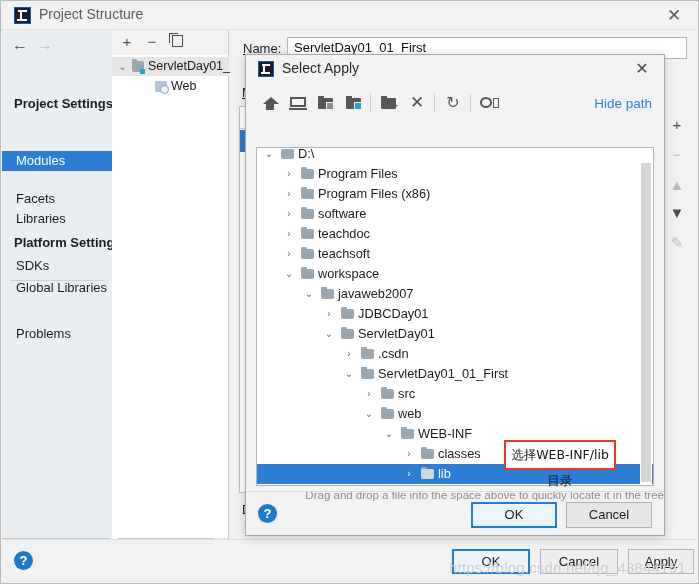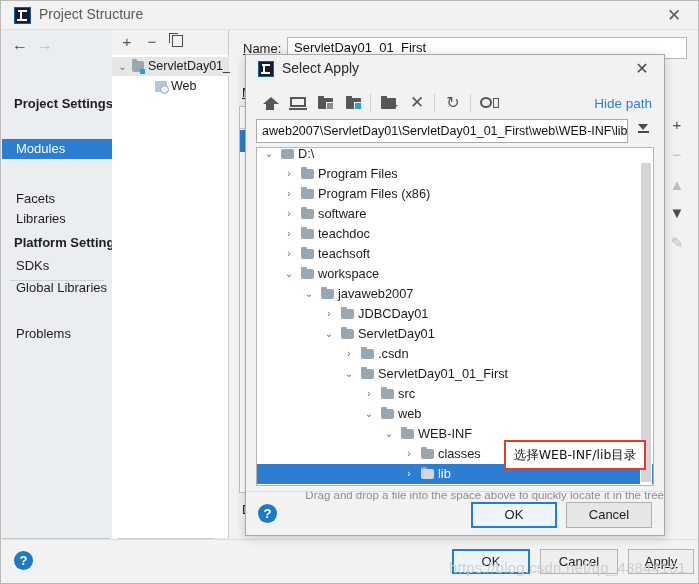--- a/index.html
+++ b/index.html
@@ -20,21 +20,21 @@
   #ps-titlebar .ij-logo .bar3{position:absolute;left:2px;top:11px;width:10px;height:2px;background:#fff;}
   #ps-title{position:absolute;left:38px;top:5px;font-size:14px;color:#5a5a5a;}
   #ps-close{position:absolute;right:14px;top:5px;width:20px;height:20px;color:#5d5d5d;font-size:17px;line-height:19px;text-align:center;cursor:default;}
 
   
   #ps-nav{position:absolute;left:1px;top:29px;width:110px;bottom:44px;background:#eaeef1;}
   #nav-back{position:absolute;left:8px;top:6px;width:20px;height:18px;color:#4a4a4a;font-size:16px;line-height:18px;text-align:center;}
   #nav-fwd{position:absolute;left:33px;top:6px;width:20px;height:18px;color:#c0c0c0;font-size:16px;line-height:18px;text-align:center;}
   .nav-group{position:absolute;left:0;width:130px;font-weight:bold;font-size:13px;color:#202020;padding-left:12px;box-sizing:border-box;white-space:nowrap;}
   .nav-item{position:absolute;left:0;width:110px;height:20px;line-height:20px;font-size:13px;color:#1d1d1d;padding-left:14px;box-sizing:border-box;white-space:nowrap;}
-  .nav-item.sel{background:#2d7dd2;color:#ffffff;}
+  .nav-item.sel{background:#2d7dd2;color:#ffffff;margin-top:12px;}
   #nav-sep{position:absolute;left:8px;top:250px;width:94px;height:1px;background:#cdd3d8;}
 
   
   #mod-pane{position:absolute;left:111px;top:29px;width:117px;bottom:44px;background:#ffffff;border-right:1px solid #c9c9c9;box-sizing:border-box;}
   #mod-toolbar{position:absolute;left:0;top:0;width:100%;height:25px;background:#f2f2f2;}
   #mod-toolbar .tb{position:absolute;top:3px;width:18px;height:18px;text-align:center;line-height:18px;color:#4d4d4d;font-size:15px;}
   #mod-plus{left:6px;}
   #mod-minus{left:31px;}
   #mod-copy{left:56px;}
   .copy-gl{display:inline-block;width:9px;height:10px;border:1.5px solid #4d4d4d;position:relative;}
@@ -123,21 +123,21 @@
   .tarrow{position:absolute;top:4px;width:12px;height:12px;font-size:10px;line-height:12px;text-align:center;color:#6e6e6e;}
   .tnode.sel .tarrow{color:#ffffff;}
   .tfold{position:absolute;top:5px;width:13px;height:10px;background:#9aa7b0;border-radius:0 2px 2px 2px;}
   .tfold:before{content:"";position:absolute;left:0;top:-2px;width:6px;height:2px;background:#9aa7b0;border-radius:1px 1px 0 0;}
   .tdrive{position:absolute;top:5px;width:13px;height:10px;background:#9aa7b0;border-radius:2px;}
   .tlabel{position:absolute;top:0;}
 
   #sp-scroll{position:absolute;right:1px;top:1px;width:12px;bottom:1px;background:#ffffff;}
   #sp-scroll .sthumb{position:absolute;left:1px;top:14px;width:10px;bottom:2px;background:#d5d5d5;}
 
-  #sp-annot{position:absolute;left:504px;top:440px;width:142px;height:30px;background:#ffffff;border:2px solid #e33a2e;box-sizing:border-box;font-size:12.5px;line-height:26px;color:#141414;text-align:center;
+  #sp-annot{position:absolute;left:504px;top:440px;width:112px;height:30px;background:#ffffff;border:2px solid #e33a2e;box-sizing:border-box;font-size:12.5px;line-height:26px;color:#141414;text-align:center;
     font-family:"DejaVu Sans","Liberation Sans",sans-serif;}
 
   #sp-hint{position:absolute;left:0;top:434px;width:100%;text-align:right;font-size:11.5px;color:#8d8d8d;}
 
   #sp-footer{position:absolute;left:0;bottom:0;width:100%;height:44px;border-top:1px solid #dcdcdc;box-sizing:border-box;}
   #sp-help{position:absolute;left:12px;top:12px;width:19px;height:19px;border-radius:50%;background:#1e7ac4;color:#fff;font-size:13px;font-weight:bold;line-height:19px;text-align:center;}
   .sp-btn{position:absolute;top:10px;height:26px;box-sizing:border-box;font-size:13px;line-height:24px;text-align:center;color:#1c1c1c;}
   #sp-ok{right:107px;width:86px;background:#eef4fb;border:2px solid #1f7fd4;line-height:22px;}
   #sp-cancel{right:12px;width:86px;background:#e6e6e6;border:1px solid #b0b0b0;}
 </style>
@@ -275,27 +275,20 @@
       <i class="ic-refresh">↻</i>
     </span>
     <i class="sp-div" style="left:224px"></i>
     <span class="sp-tb" style="left:231px">
       <i class="ic-hidden"></i>
         <i class="ic-hidden-l"></i>
     </span>
     <span id="hide-path">Hide path</span>
   </div>
 
-  <div id="sp-pathrow">
-    <div id="sp-path">aweb2007\ServletDay01\ServletDay01_01_First\web\WEB-INF\lib</div>
-    <span id="sp-pathdrop">
-      <i class="dl-a"></i>
-        <i class="dl-b"></i>
-    </span>
-  </div>
 
   <div id="sp-tree">
     <div class="tnode" style="top:-4px">
       <span class="tarrow" style="left:6px">⌄</span>
       <span class="tdrive" style="left:24px"></span>
       <span class="tlabel" style="left:41px">D:\</span>
     </div>
 
     <div class="tnode" style="top:16px">
       <span class="tarrow" style="left:26px">›</span>

